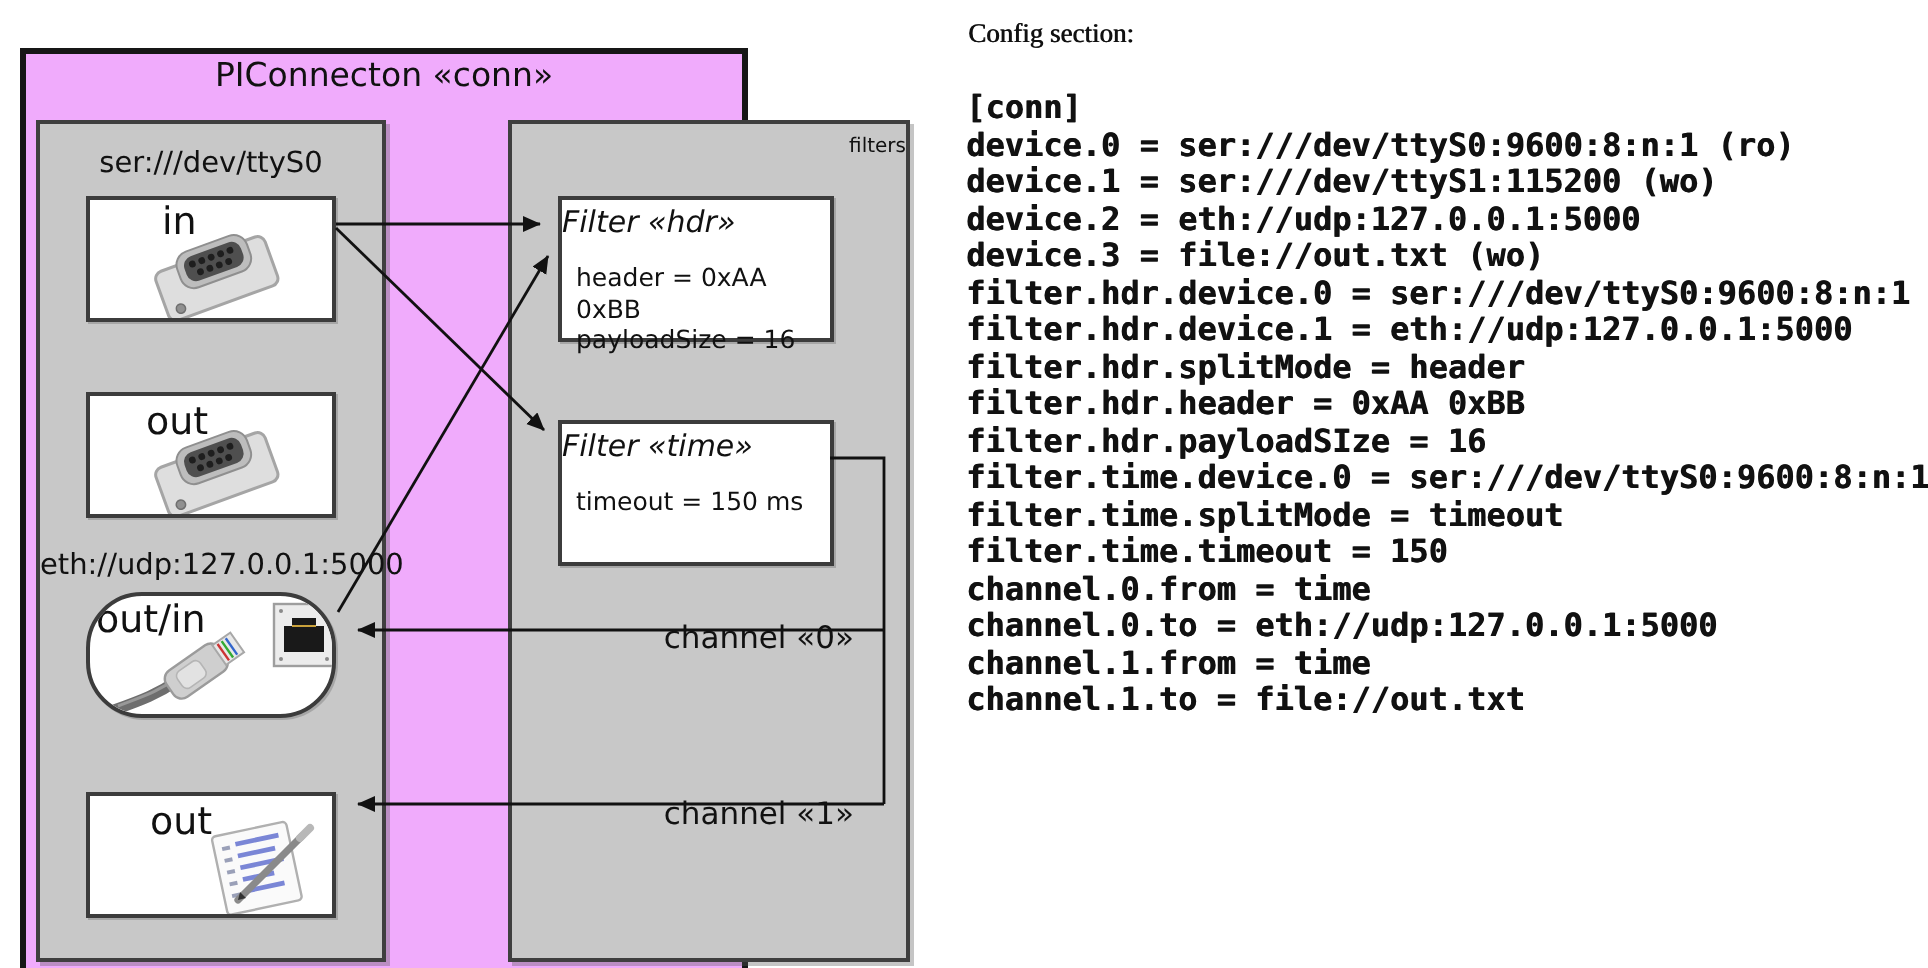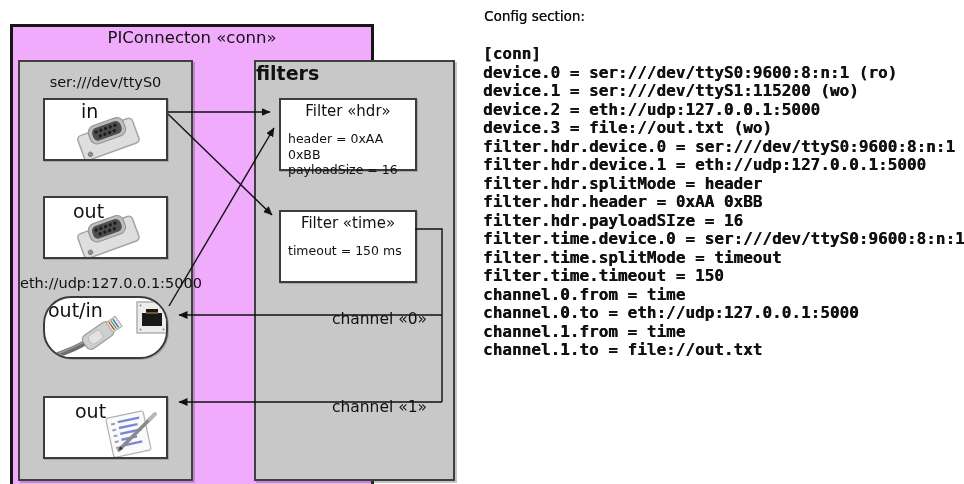--- a/index.html
+++ b/index.html
@@ -27,39 +27,39 @@
   .b0{top:36px;} .b1{top:134px;} .b2{top:234px;border-radius:28px;} .b3{top:334px;}
 
   .dev-mode{position:absolute;font-size:19px;line-height:20px;white-space:nowrap;}
   .m0{left:36px;top:1px;} .m1{left:28px;top:3px;} .m2{left:3px;top:2px;} .m3{left:30px;top:3px;}
 
   .icon{position:absolute;}
   .icon-serial{left:24px;top:12px;}
   .icon-eth{left:0;top:0;}
   .icon-notes{left:52px;top:8px;}
 
-  .filters-title{position:absolute;left:0;top:3px;width:100%;text-align:left;
-           font-size:19px;line-height:17px;font-weight:bold;}
+  .filters-title{position:absolute;left:0;top:3px;width:100%;text-align:right;
+           font-size:10px;line-height:17px;}
   .filter-box{position:absolute;left:23px;width:138px;height:73px;box-sizing:border-box;
            background:#fff;border:2px solid #3c3c3c;
            box-shadow:1px 1px 0 rgba(90,90,90,0.3);}
   .f0{top:36px;} .f1{top:148px;padding-left:32px;}
-  .filter-title{position:absolute;left:0;top:3px;width:100%;text-align:center;
-           font-size:15px;line-height:17px;}
+  .filter-title{position:absolute;left:0;top:3px;width:100%;
+           font-size:15px;line-height:17px;font-style:italic;}
   .filter-attrs{position:absolute;left:7px;top:31px;font-size:12.5px;line-height:15.5px;
            white-space:pre-line;}
 
   .channel-label{position:absolute;right:26px;font-size:15.5px;line-height:17px;white-space:nowrap;}
   .c0{top:249px;} .c1{top:337px;}
 
   .wires{position:absolute;left:0;top:0;width:964px;height:484px;pointer-events:none;}
 
   
   .config-heading{position:absolute;left:484px;top:8px;font-size:13.5px;line-height:17px;
-           text-shadow:0.35px 0 0 currentColor;}
+           text-shadow:0.35px 0 0 currentColor;font-family:Liberation Serif, serif;}
   .config-pre{position:absolute;left:483px;top:45px;margin:0;
            font-family:"DejaVu Sans Mono",monospace;font-size:16px;line-height:18.5px;
            white-space:pre;text-shadow:0.35px 0 0 currentColor;font-weight:bold;}
 </style>
 </head>
 <body>
 
 <div class="page">
 
   <div class="outer">

